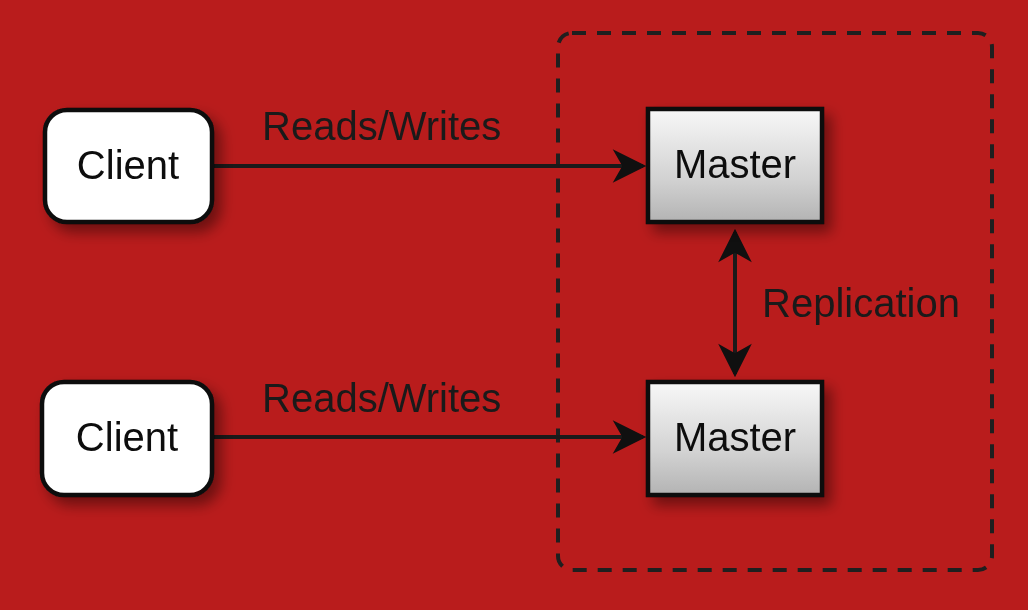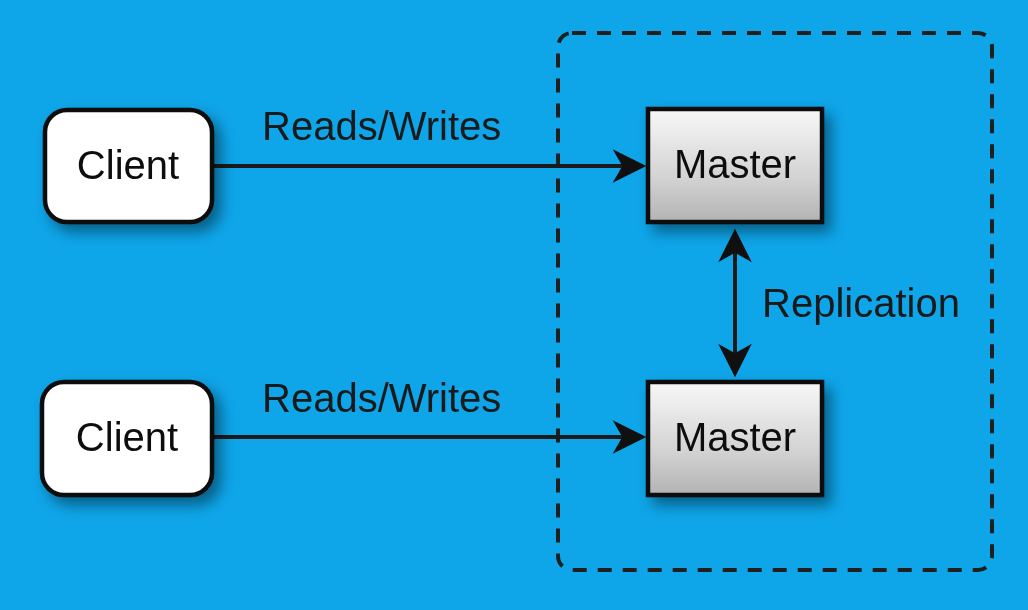--- a/index.html
+++ b/index.html
@@ -7,21 +7,21 @@
     padding: 0;
     background: #ffffff;
   }
   body {
     font-family: "Liberation Sans", sans-serif;
   }
   #canvas {
     position: relative;
     width: 1028px;
     height: 610px;
-    background: #0ea5e9;
+    background: #b91c1c;
     overflow: hidden;
   }
   #canvas svg {
     position: absolute;
     top: 0;
     left: 0;
     width: 1028px;
     height: 610px;
   }
   .node-label {

